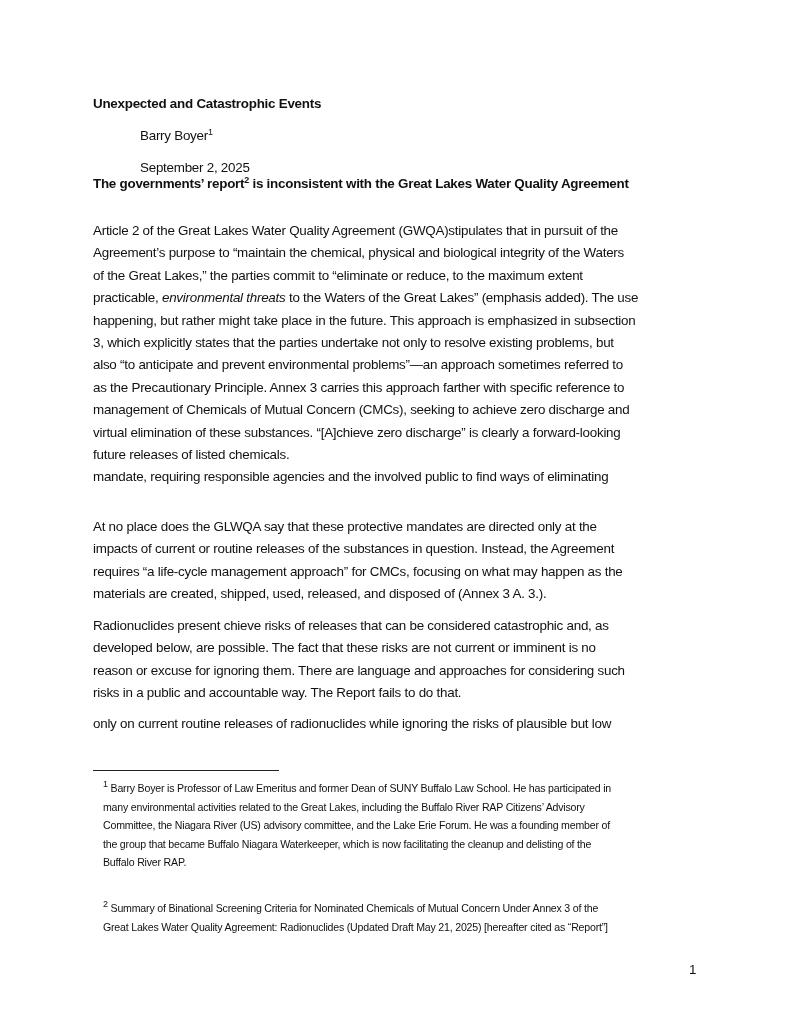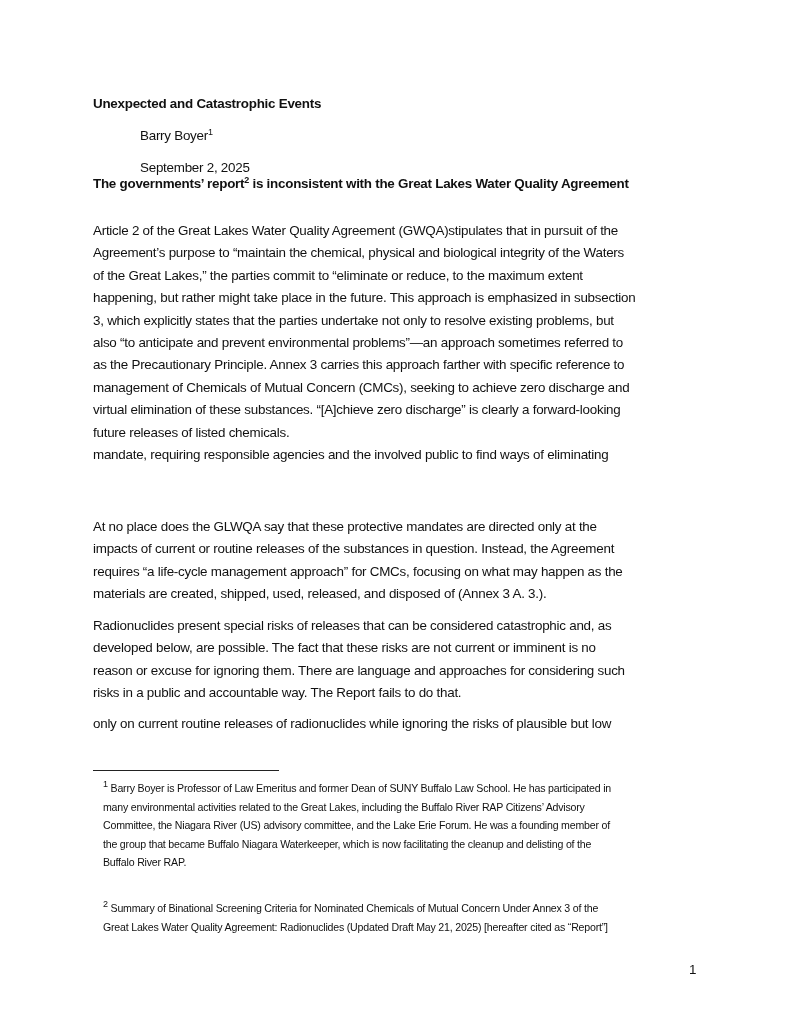--- a/index.html
+++ b/index.html
@@ -31,39 +31,40 @@
   <div class="t indent" style="top:160px;">September 2, 2025</div>
 
   <div class="t b" style="top:176px;">
     <span>The governments’ report</span><sup>2</sup><span> is inconsistent with the Great Lakes Water Quality Agreement</span>
   </div>
 
   <div class="para" style="top:220px;">
     <span class="ln">Article 2 of the Great Lakes Water Quality Agreement (GWQA)stipulates that in pursuit of the</span>
     <span class="ln">Agreement’s purpose to “maintain the chemical, physical and biological integrity of the Waters</span>
     <span class="ln">of the Great Lakes,” the parties commit to “eliminate or reduce, to the maximum extent</span>
+    <span class="ln"><span>practicable, </span><i>environmental threats</i><span> to the Waters of the Great Lakes” (emphasis added).  The use</span></span>
     <span class="ln">happening, but rather might take place in the future.  This approach is emphasized in subsection</span>
     <span class="ln">3, which explicitly states that the parties undertake not only to resolve existing problems, but</span>
     <span class="ln">also “to anticipate and prevent environmental problems”—an approach sometimes referred to</span>
     <span class="ln">as the Precautionary Principle.  Annex 3 carries this approach farther with specific reference to</span>
     <span class="ln">management of Chemicals of Mutual Concern (CMCs), seeking to achieve zero discharge and</span>
     <span class="ln">virtual elimination of these substances.  “[A]chieve zero discharge” is clearly a forward-looking</span>
     <span class="ln">future releases of listed chemicals.</span>
     <span class="ln">mandate, requiring responsible agencies and the involved public to find ways of eliminating</span>
   </div>
 
   <div class="para" style="top:516px;">
     <span class="ln">At no place does the GLWQA say that these protective mandates are directed only at the</span>
     <span class="ln">impacts of current or routine releases of the substances in question. Instead, the Agreement</span>
     <span class="ln">requires “a life-cycle management approach” for CMCs, focusing on what may happen as the</span>
     <span class="ln">materials are created, shipped, used, released, and disposed of (Annex 3 A. 3.).</span>
   </div>
 
   <div class="para" style="top:615px;">
-    <span class="ln">Radionuclides present special risks of releases that can be considered catastrophic and, as</span>
+    <span class="ln">Radionuclides present chieve risks of releases that can be considered catastrophic and, as</span>
     <span class="ln">developed below, are possible.  The fact that these risks are not current or imminent is no</span>
     <span class="ln">reason or excuse for ignoring them.  There are language and approaches for considering such</span>
     <span class="ln">risks in a public and accountable way.  The Report fails to do that.</span>
   </div>
 
   <div class="para" style="top:713px;">
     <span class="ln">only on current routine releases of radionuclides while ignoring the risks of plausible but low</span>
   </div>
 
   <div class="rule"></div>

